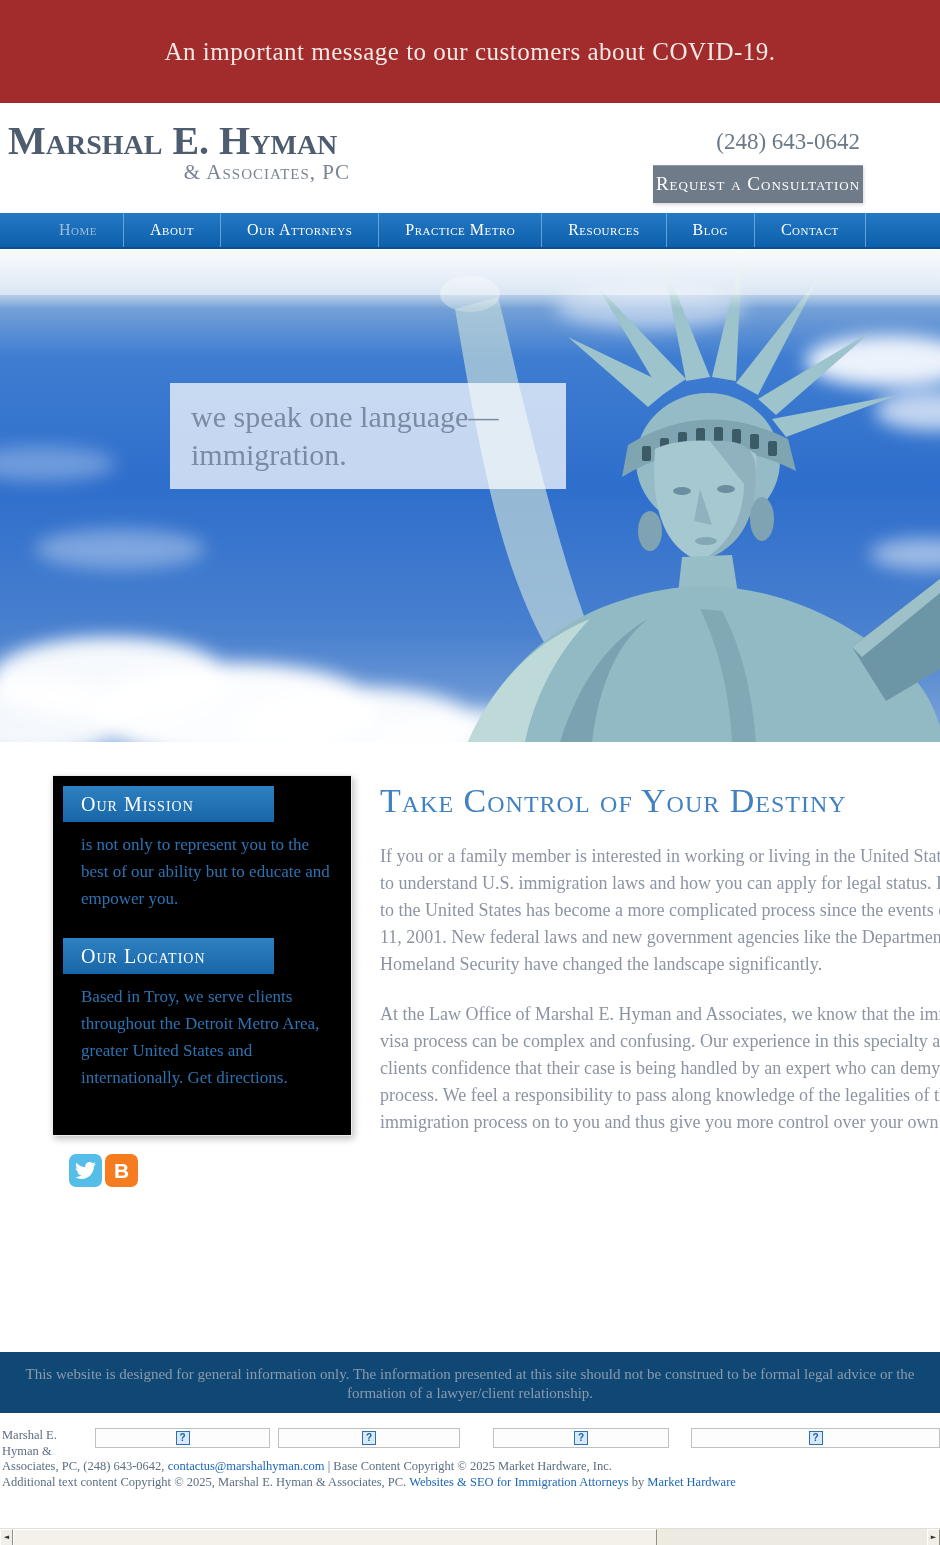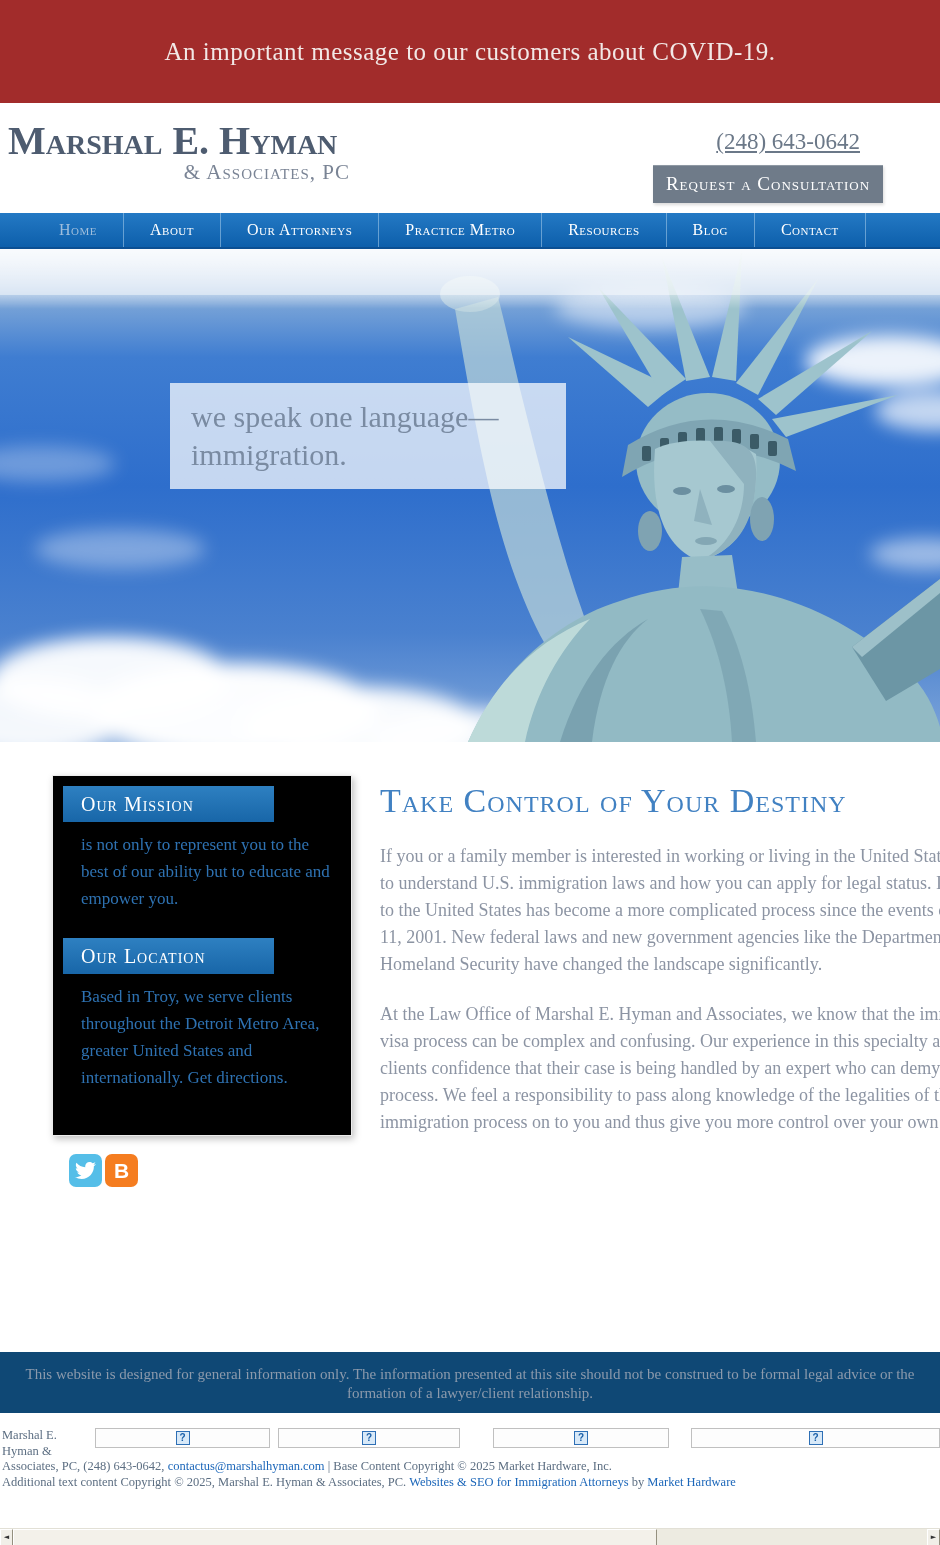--- a/index.html
+++ b/index.html
@@ -9,22 +9,22 @@
 
   
   .covid-banner { height:103px; background:var(--banner-red,#A22C2B); display:flex; align-items:center; justify-content:center; }
   .covid-banner span { color:#F2E8E6; font-size:25px; letter-spacing:.5px; }
 
   
   .site-header { position:relative; height:110px; background:#ffffff; }
   .logo { position:absolute; left:8px; top:16px; width:360px; cursor:pointer; }
   .logo-name { font-variant:small-caps; font-weight:700; font-size:40px; line-height:44px; color:var(--logo-slate,#4E5C70); white-space:nowrap; }
   .logo-sub { font-variant:small-caps; font-size:21px; letter-spacing:1px; color:var(--logo-sub,#7A8495); text-align:right; margin-top:-3px; padding-right:18px; }
-  .phone { position:absolute; right:80px; top:26px; font-size:23px; color:var(--phone-gray,#6B7888);text-decoration:underline; }
-  .consult-btn { position:absolute; left:653px; top:62px; width:230px; height:38px; background:var(--button-gray,#6F7B89); color:#fff;
+  .phone { position:absolute; right:80px; top:26px; font-size:23px; color:var(--phone-gray,#6B7888); }
+  .consult-btn { position:absolute; left:653px; top:62px; width:210px; height:38px; background:var(--button-gray,#6F7B89); color:#fff;
     font-variant:small-caps; font-size:19px; letter-spacing:1px; text-align:center; line-height:38px; cursor:pointer;
     box-shadow:inset 0 1px 0 rgba(255,255,255,.22), 1px 2px 3px rgba(0,0,0,.15); font-family:inherit; border:none; }
 
   
   .main-nav { height:36px; display:flex; background:linear-gradient(to bottom, var(--nav-blue-top,#2479C4), var(--nav-blue-bottom,#0D5FAB)); border-bottom:2px solid #0B4F93;padding-left:33px; }
   .nav-item { line-height:34px; padding:0 26px; font-variant:small-caps; font-size:16px; letter-spacing:.5px; color:#FFFFFF; border-right:1px solid rgba(170,205,235,.55); cursor:pointer; white-space:nowrap; }
   .nav-item.active { color:var(--nav-home,#9FBEDC); }
 
   
   .hero { position:relative; height:493px; overflow:hidden; }

